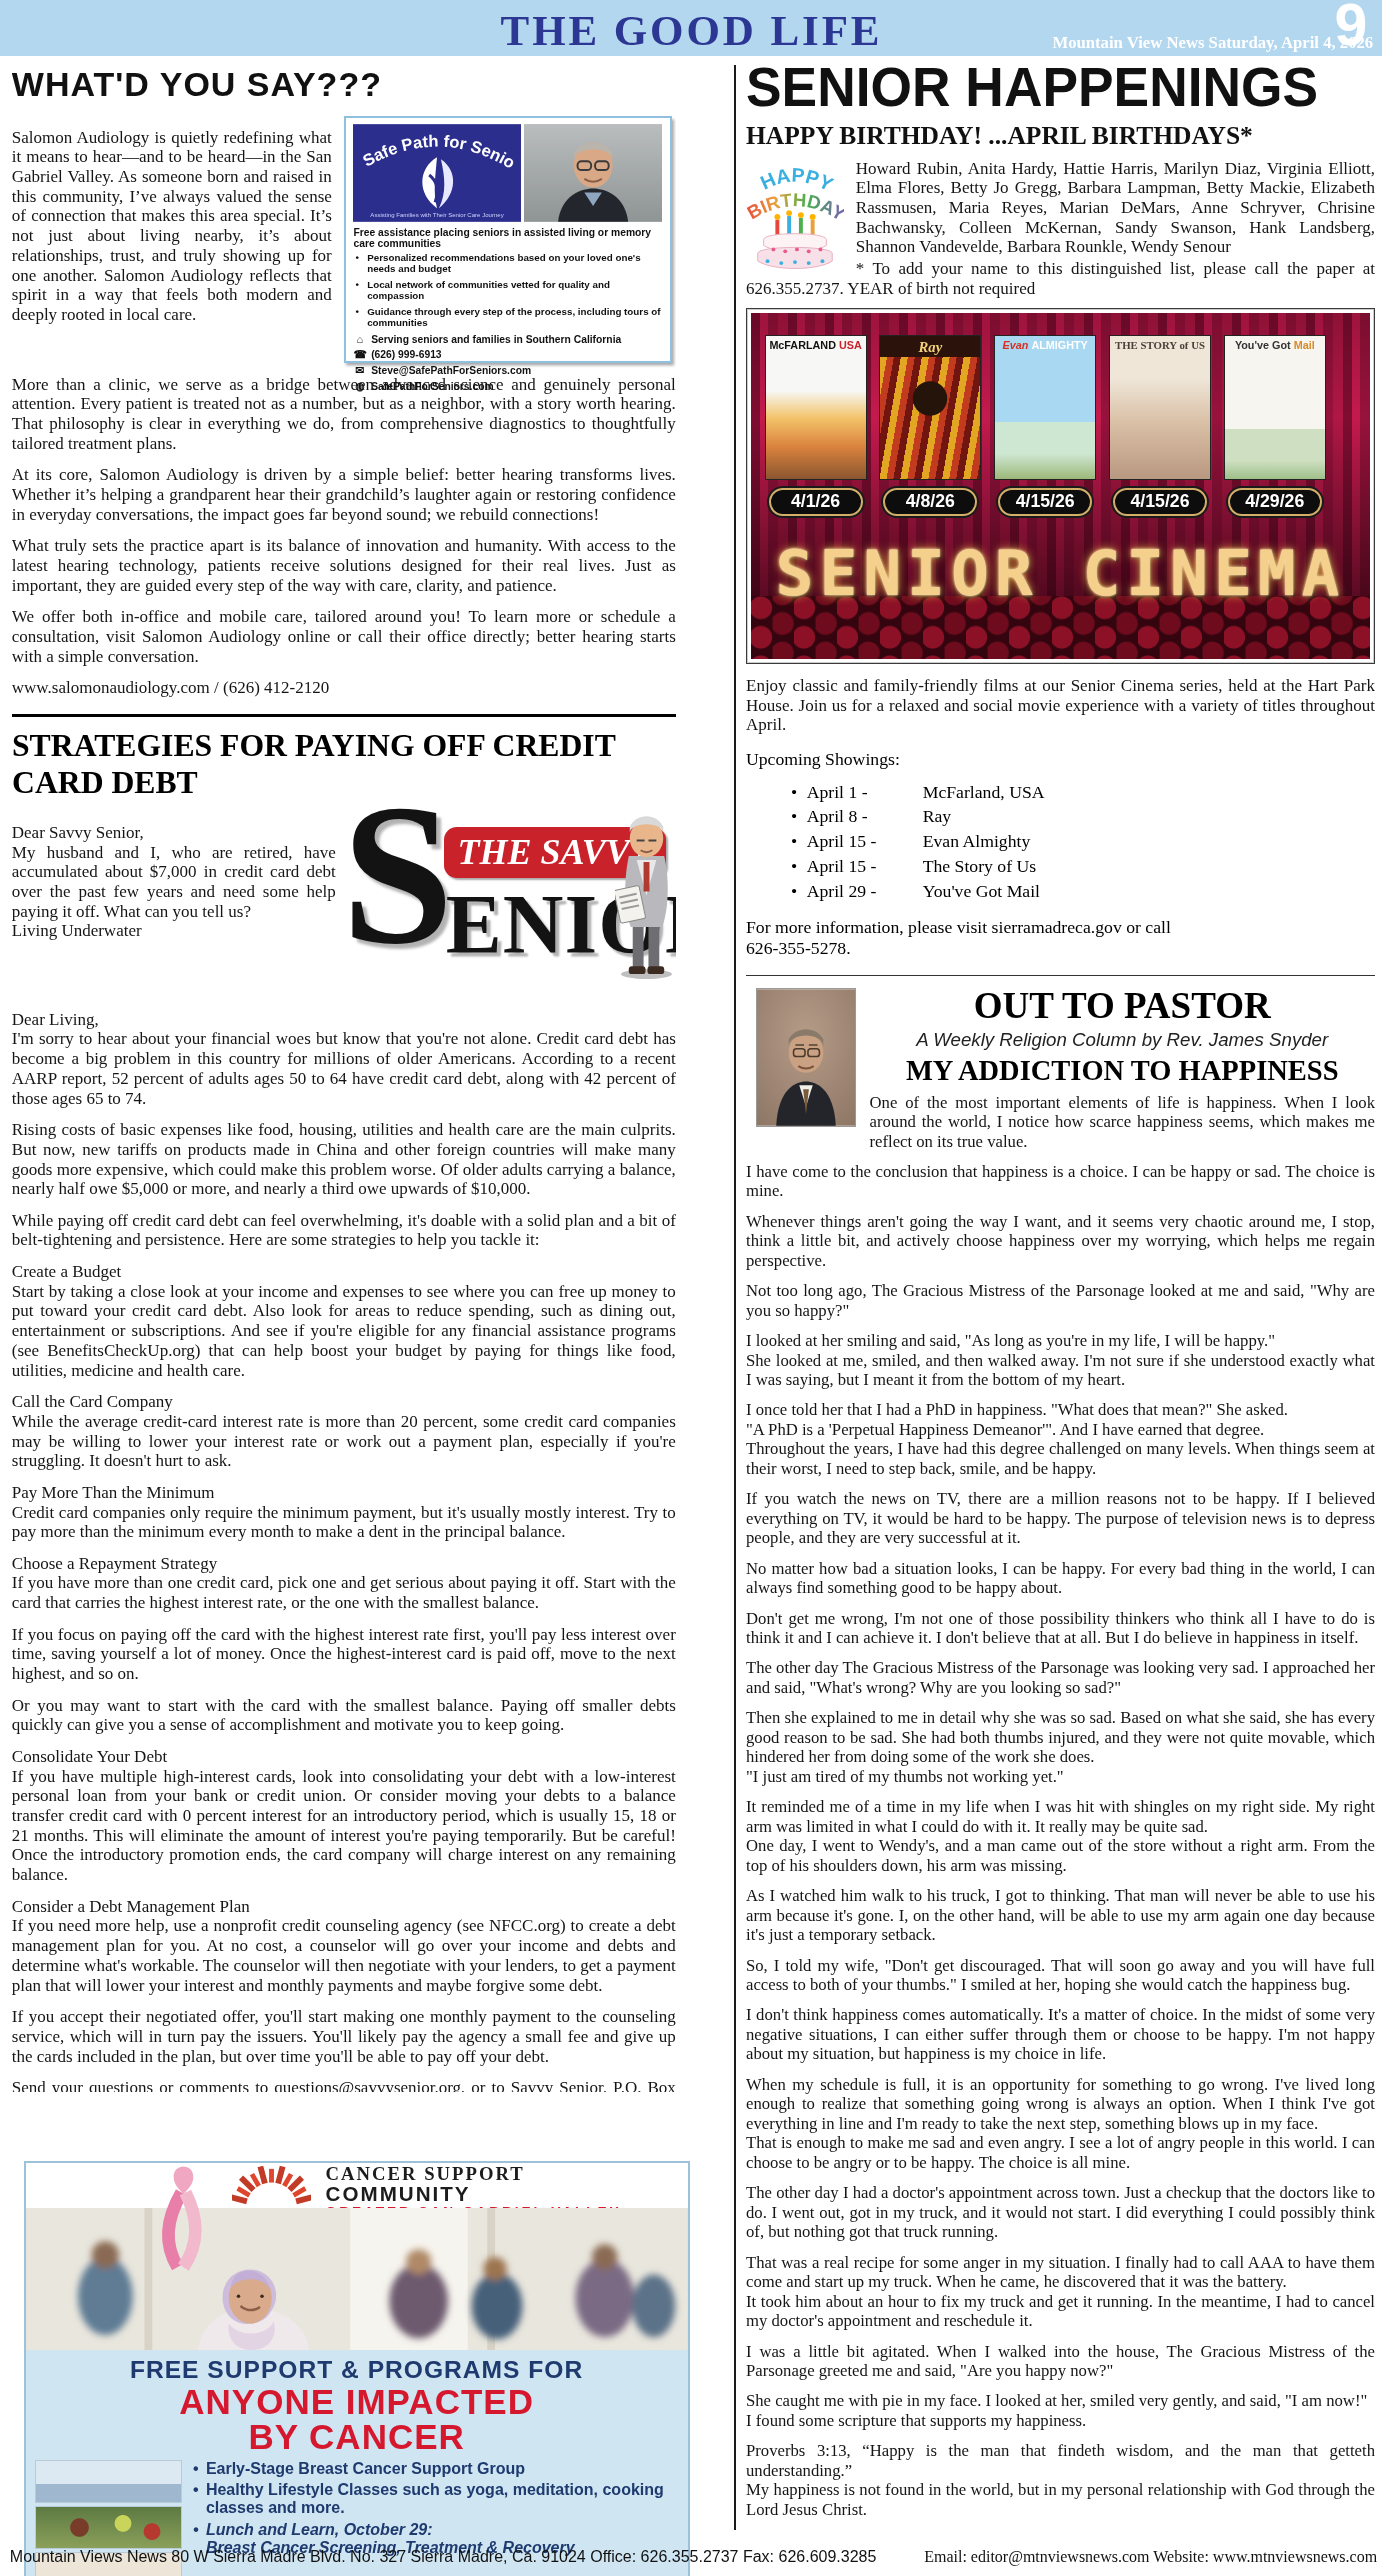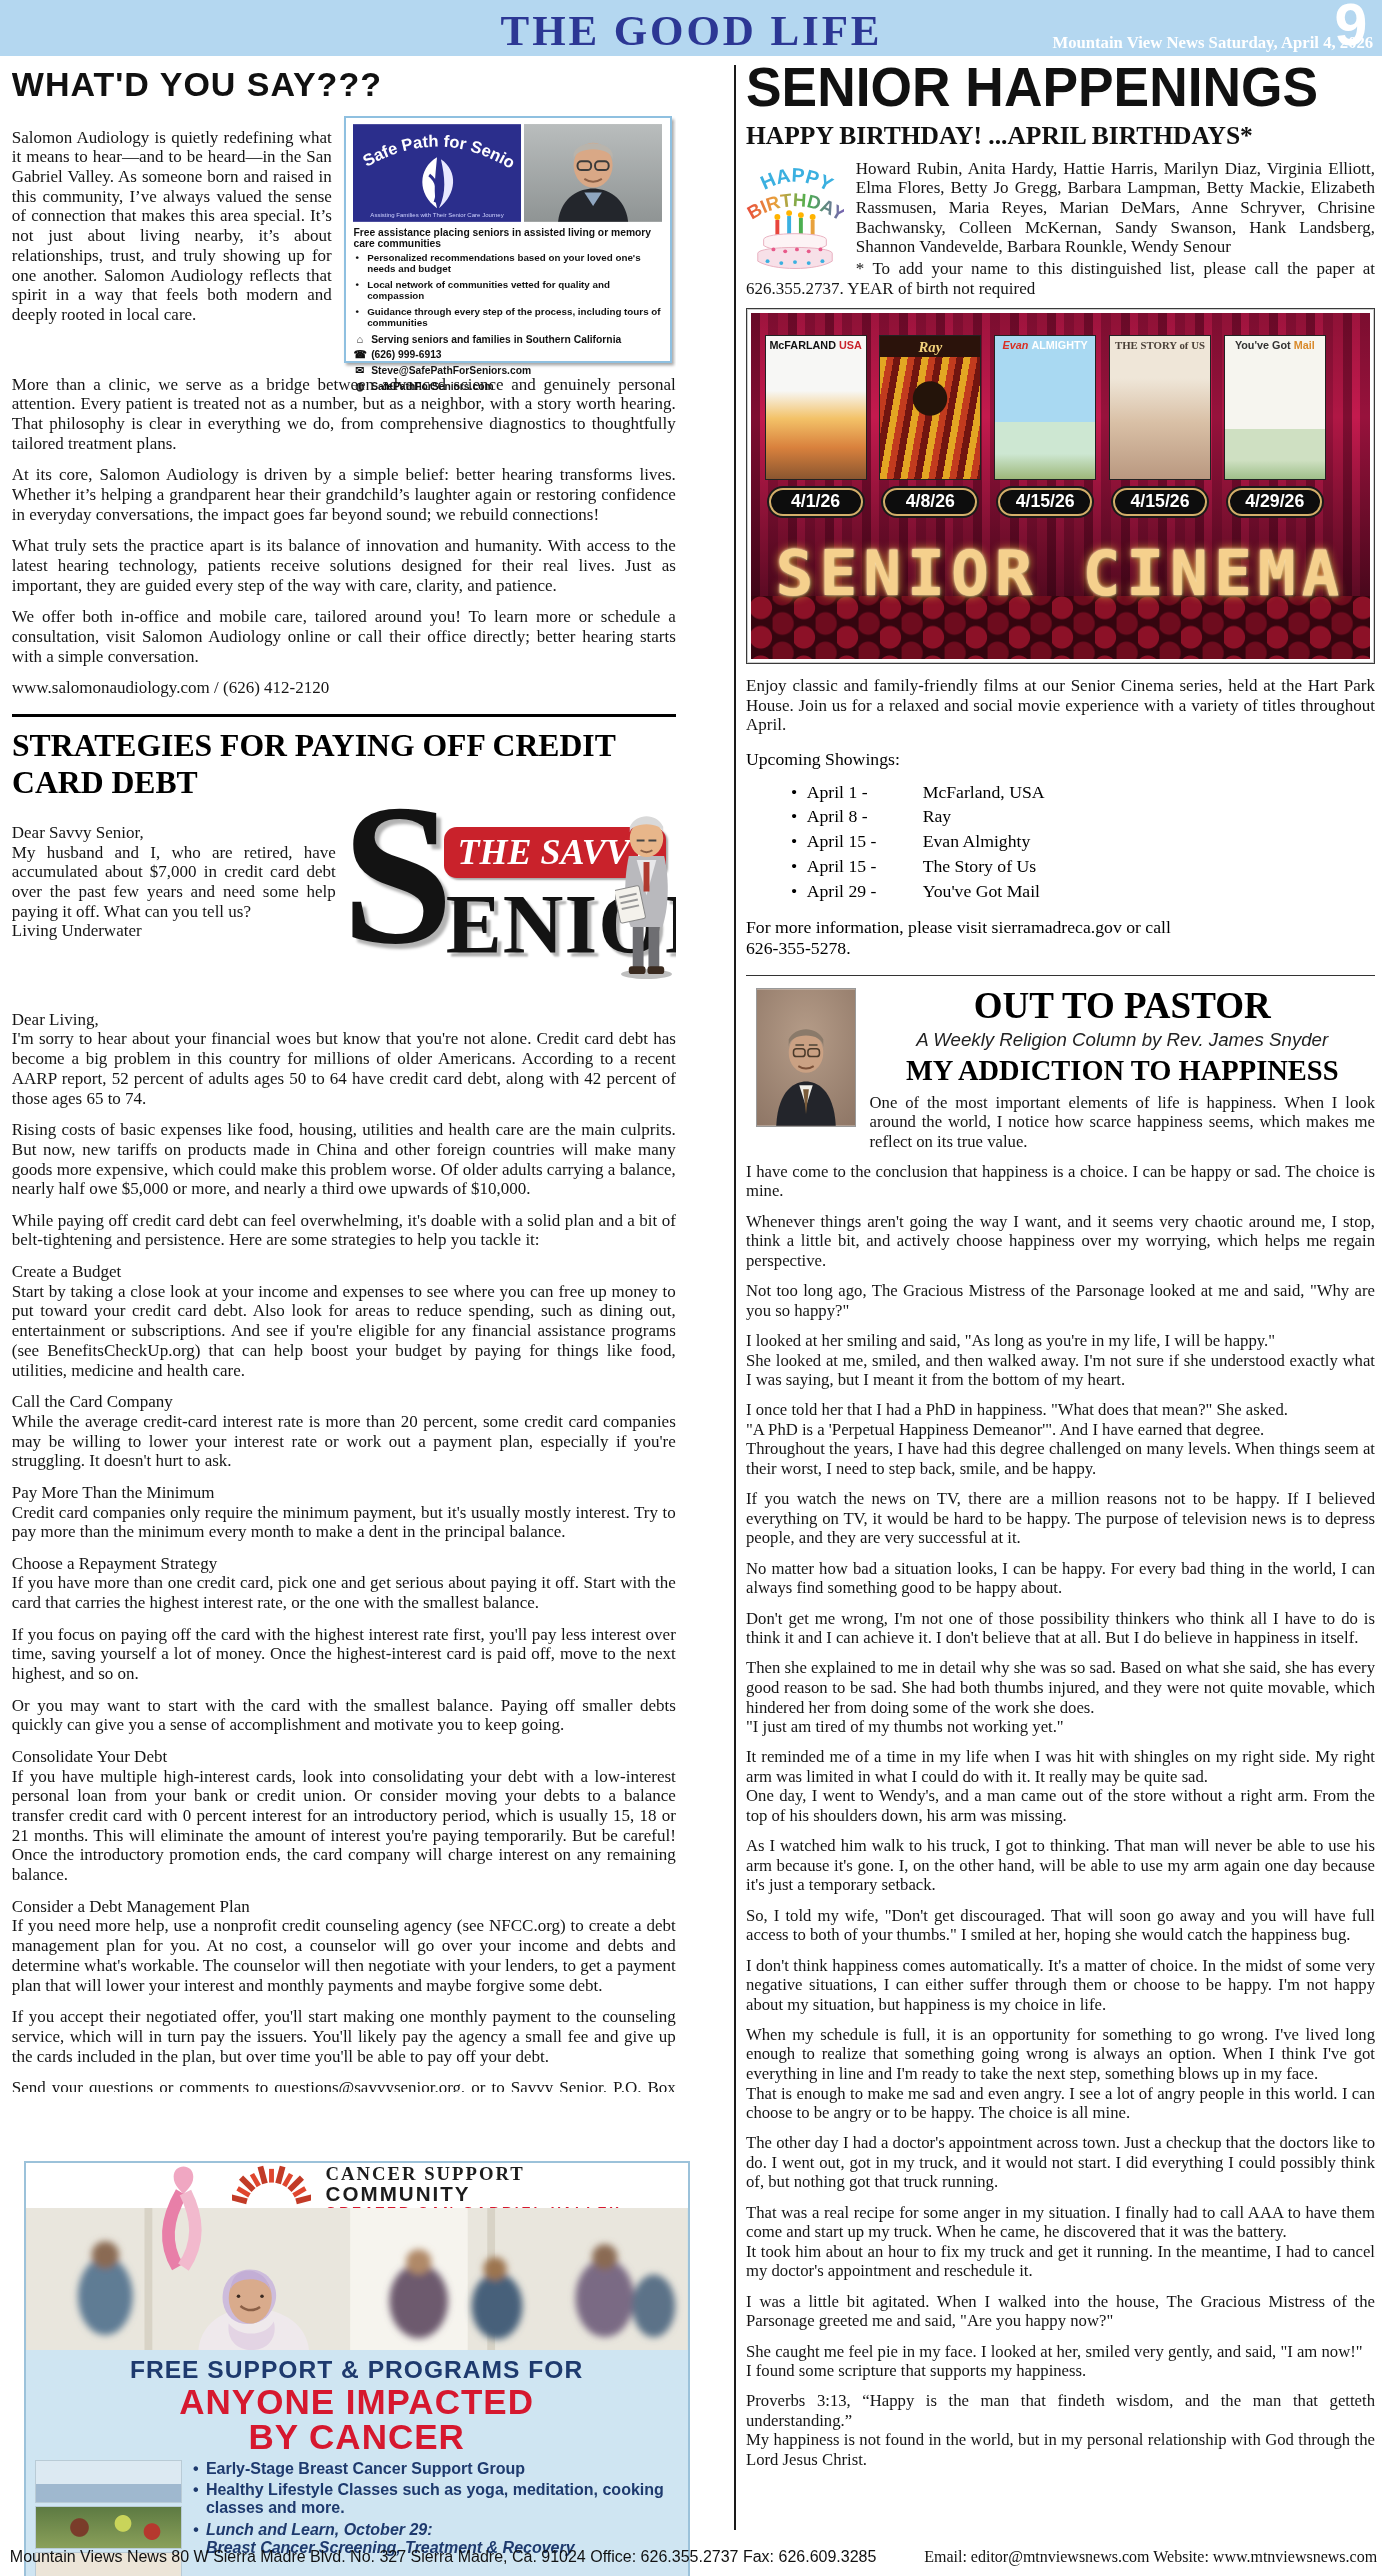--- a/index.html
+++ b/index.html
@@ -509,34 +509,35 @@
           <p class="body ml">Whenever things aren't going the way I want, and it seems very chaotic around me, I stop, think a little bit, and actively choose happiness over my worrying, which helps me regain perspective.</p>
           <p class="body ml">Not too long ago, The Gracious Mistress of the Parsonage looked at me and said, "Why are you so happy?"</p>
           <p class="body ml">I looked at her smiling and said, "As long as you're in my life, I will be happy."
 She looked at me, smiled, and then walked away. I'm not sure if she understood exactly what I was saying, but I meant it from the bottom of my heart.</p>
           <p class="body ml">I once told her that I had a PhD in happiness.  "What does that mean?" She asked.
 "A PhD is a 'Perpetual Happiness Demeanor'". And I have earned that degree.
 Throughout the years, I have had this degree challenged on many levels. When things seem at their worst, I need to step back, smile, and be happy.</p>
           <p class="body ml">If you watch the news on TV, there are a million reasons not to be happy. If I believed everything on TV, it would be hard to be happy. The purpose of television news is to depress people, and they are very successful at it.</p>
           <p class="body ml">No matter how bad a situation looks, I can be happy. For every bad thing in the world, I can always find something good to be happy about.</p>
           <p class="body ml">Don't get me wrong, I'm not one of those possibility thinkers who think all I have to do is think it and I can achieve it. I don't believe that at all. But I do believe in happiness in itself.</p>
+          <p class="body ml">The other day The Gracious Mistress of the Parsonage was looking very sad. I approached her and said, "What's wrong? Why are you looking so sad?"</p>
           <p class="body ml">Then she explained to me in detail why she was so sad. Based on what she said, she has every good reason to be sad. She had both thumbs injured, and they were not quite movable, which hindered her from doing some of the work she does.
 "I just am tired of my thumbs not working yet."</p>
           <p class="body ml">It reminded me of a time in my life when I was hit with shingles on my right side. My right arm was limited in what I could do with it. It really may be quite sad.
 One day, I went to Wendy's, and a man came out of the store without a right arm. From the top of his shoulders down, his arm was missing.</p>
           <p class="body ml">As I watched him walk to his truck, I got to thinking. That man will never be able to use his arm because it's gone. I, on the other hand, will be able to use my arm again one day because it's just a temporary setback.</p>
           <p class="body ml">So, I told my wife, "Don't get discouraged. That will soon go away and you will have full access to both of your thumbs." I smiled at her, hoping she would catch the happiness bug.</p>
           <p class="body ml">I don't think happiness comes automatically. It's a matter of choice. In the midst of some very negative situations, I can either suffer through them or choose to be happy. I'm not happy about my situation, but happiness is my choice in life.</p>
           <p class="body ml">When my schedule is full, it is an opportunity for something to go wrong. I've lived long enough to realize that something going wrong is always an option. When I think I've got everything in line and I'm ready to take the next step, something blows up in my face.
 That is enough to make me sad and even angry. I see a lot of angry people in this world. I can choose to be angry or to be happy. The choice is all mine.</p>
           <p class="body ml">The other day I had a doctor's appointment across town. Just a checkup that the doctors like to do. I went out, got in my truck, and it would not start. I did everything I could possibly think of, but nothing got that truck running.</p>
           <p class="body ml">That was a real recipe for some anger in my situation. I finally had to call AAA to have them come and start up my truck. When he came, he discovered that it was the battery.
 It took him about an hour to fix my truck and get it running. In the meantime, I had to cancel my doctor's appointment and reschedule it.</p>
           <p class="body ml">I was a little bit agitated. When I walked into the house, The Gracious Mistress of the Parsonage greeted me and said, "Are you happy now?"</p>
-          <p class="body ml">She caught me feel pie in my face. I looked at her, smiled very gently, and said, "I am now!"
+          <p class="body ml">She caught me with pie in my face. I looked at her, smiled very gently, and said, "I am now!"
 I found some scripture that supports my happiness.</p>
           <p class="body ml">Proverbs 3:13, “Happy is the man that findeth wisdom, and the man that getteth understanding.”
 My happiness is not found in the world, but in my personal relationship with God through the Lord Jesus Christ.</p>
         </div>
     </div>
   </div>
 
   <div class="footer">
     <span class="ft1">Mountain Views News 80 W Sierra Madre Blvd.  No. 327   Sierra Madre, Ca.  91024   Office:  626.355.2737  Fax:  626.609.3285</span>
     <span class="ft2">Email:  editor@mtnviewsnews.com  Website:  www.mtnviewsnews.com</span>

